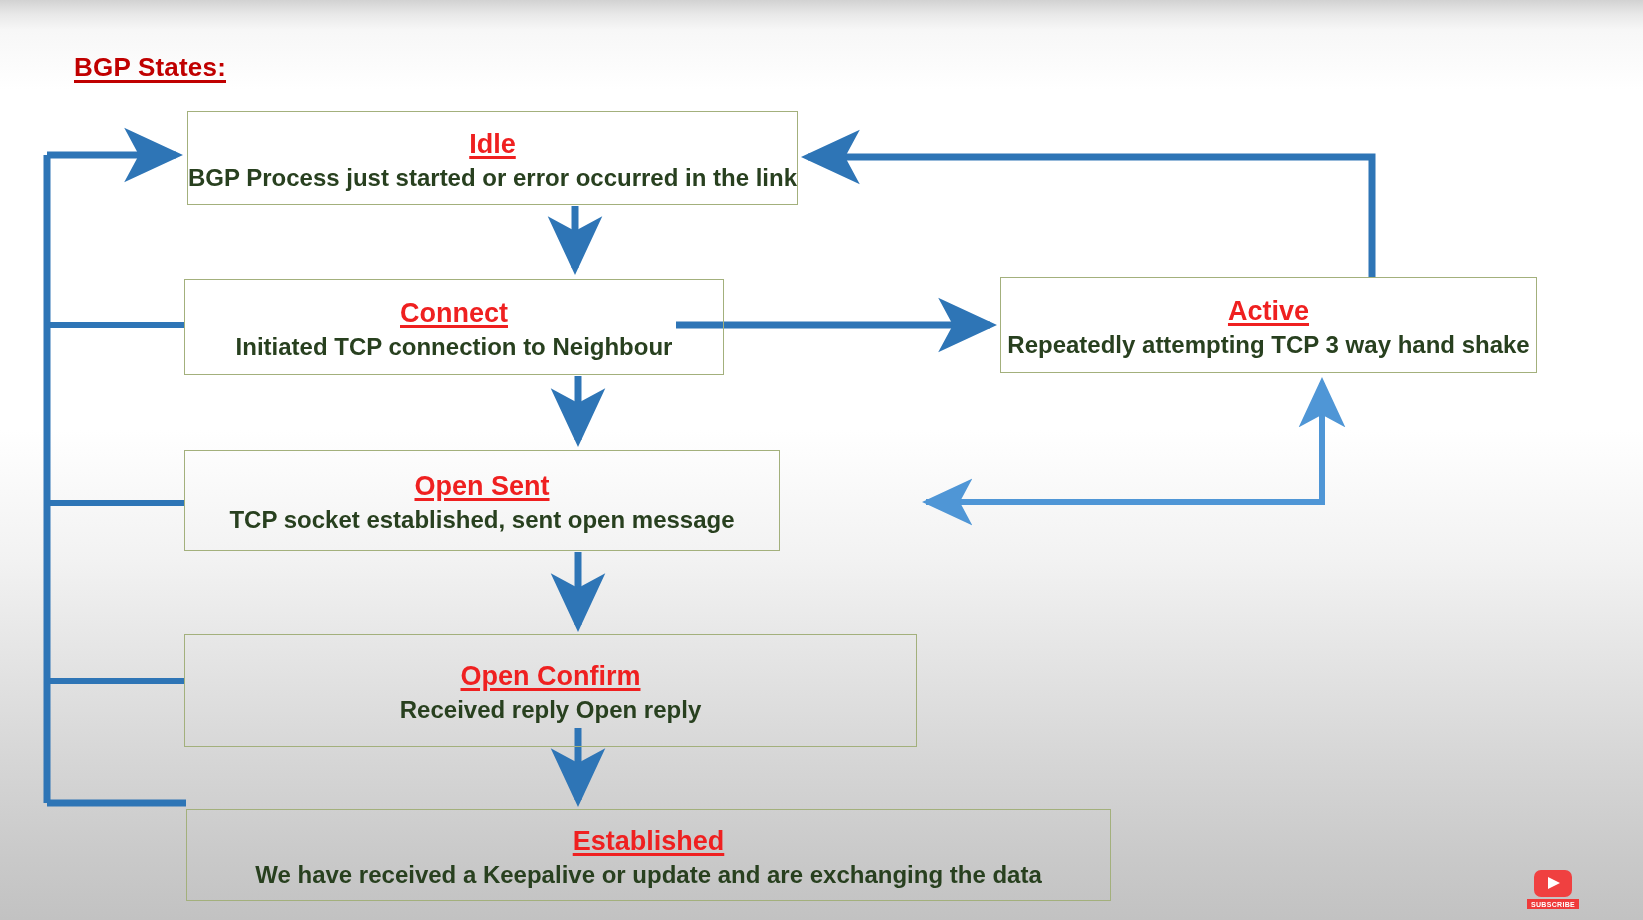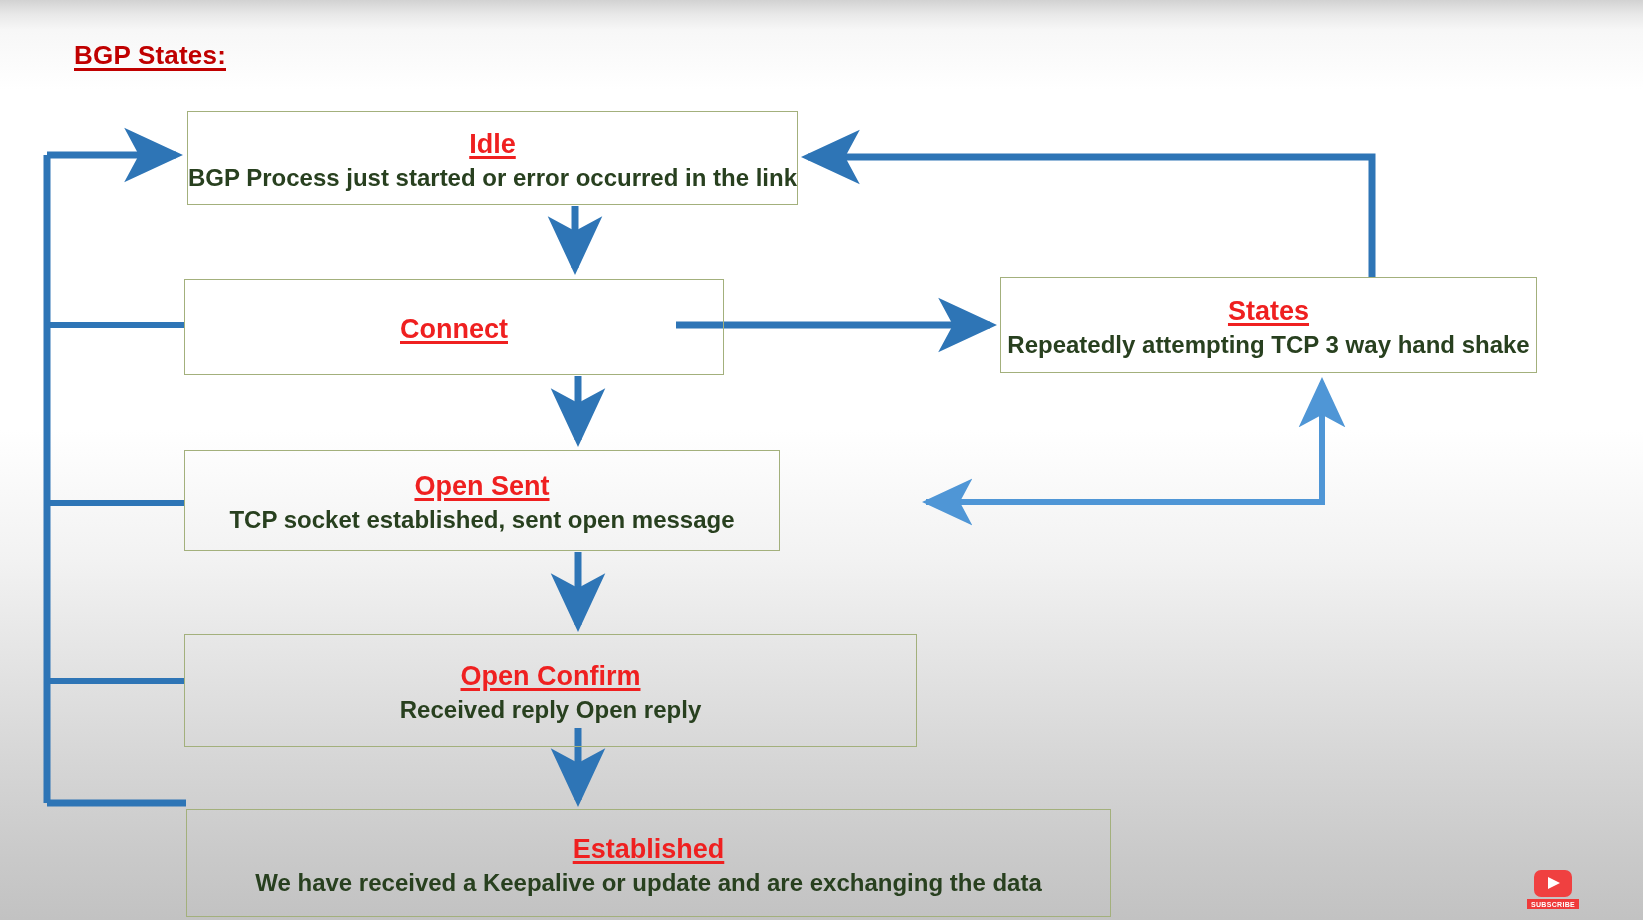--- a/index.html
+++ b/index.html
@@ -26,21 +26,21 @@
         #e4e4e4 660px,
         #d6d6d6 760px,
         #c9c9c9 860px,
         #c2c2c2 920px);
   }
 
   
   .title {
     position: absolute;
     left: 74px;
-    top: 40px;
+    top: 52px;
     font-size: 26px;
     font-weight: bold;
     color: #c00000;
     text-decoration: underline;
     text-decoration-thickness: 3px;
     text-underline-offset: 4px;
     letter-spacing: 0.2px;
     white-space: nowrap;
   }
 
@@ -72,21 +72,21 @@
     line-height: 1.2;
     margin-top: 5px;
     white-space: nowrap;
   }
 
   #box-idle        { left: 187px;  top: 111px; width: 611px;  height: 94px; }
   #box-connect     { left: 184px;  top: 279px; width: 540px;  height: 96px; }
   #box-active      { left: 1000px; top: 277px; width: 537px;  height: 96px; }
   #box-opensent    { left: 184px;  top: 450px; width: 596px;  height: 101px; }
   #box-openconfirm { left: 184px;  top: 634px; width: 733px;  height: 113px; }
-  #box-established { left: 186px;  top: 809px; width: 925px;  height: 108px; }
+  #box-established { left: 186px;  top: 809px; width: 925px;  height: 92px; }
 
   
   #connectors {
     position: absolute;
     left: 0; top: 0;
     width: 1643px;
     height: 920px;
     pointer-events: none;
   }
 
@@ -176,24 +176,25 @@
     <path d="M1010,502 L928,502" fill="none" stroke="#4f96d6" stroke-width="6" marker-end="url(#arrowLight)"></path>
   </svg>
 
   <div class="state-box" id="box-idle">
     <div class="state-name">Idle</div>
     <div class="state-desc">BGP Process just started or error occurred in the link</div>
   </div>
 
   <div class="state-box" id="box-connect">
     <div class="state-name">Connect</div>
+    <div class="state-desc">Initiated TCP connection to Neighbour</div>
   </div>
 
   <div class="state-box" id="box-active">
-    <div class="state-name">States</div>
+    <div class="state-name">Active</div>
     <div class="state-desc">Repeatedly attempting TCP 3 way hand shake</div>
   </div>
 
   <div class="state-box" id="box-opensent">
     <div class="state-name">Open Sent</div>
     <div class="state-desc">TCP socket established, sent open message</div>
   </div>
 
   <div class="state-box" id="box-openconfirm">
     <div class="state-name">Open Confirm</div>

